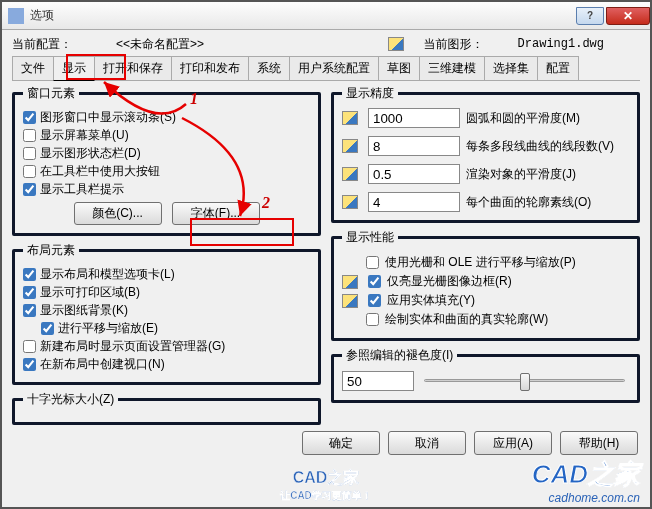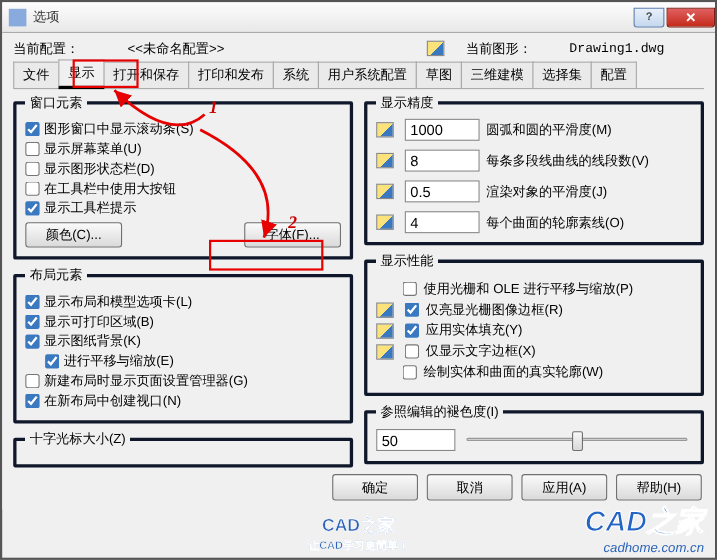--- a/index.html
+++ b/index.html
@@ -10,33 +10,33 @@
   .winbtns { display: flex; margin-right: -6px; }
   .winbtn { width: 30px; height: 18px; border: 1px solid #5a7eae; border-radius: 0 0 3px 3px; margin-left: 2px; display: flex; align-items: center; justify-content: center; font-weight: bold; font-size: 10px; color: #444; background: linear-gradient(to bottom,#e8f0fa,#c5d8ee); }
   .winbtn.help { width: 28px; }
   .winbtn.close { width: 44px; background: linear-gradient(to bottom,#e06060,#c52b1b); color: #fff; border-color: #7d1d13; font-size: 12px; }
   .content { padding: 3px 10px 8px 10px; background: #f0f0f0; }
   .row-top { display: flex; align-items: center; height: 22px; margin-bottom: 2px; gap: 16px; }
   .row-top .spacer { flex: 1; }
   .iconbox { width: 16px; height: 14px; background: linear-gradient(135deg,#fce27a 55%, #3a78c0 55%); border: 1px solid #888; margin-right: 4px; }
   .tabs { display: flex; border-bottom: 1px solid #aaa; height: 24px; align-items: flex-end; }
   .tab { padding: 3px 8px 3px 8px; border: 1px solid #aaa; border-bottom: none; background: #eaeaea; margin-right: -1px; cursor: pointer; }
-  .tab.active { background: #f0f0f0; border-bottom: 3px solid #000000; position: relative; top: 1px; }
+  .tab.active { background: #f0f0f0; border-bottom: 1px solid #000000; position: relative; top: 1px; }
   .panels { display: flex; gap: 10px; margin-top: 4px; }
   .leftcol, .rightcol { flex: 1; display: flex; flex-direction: column; gap: 6px; }
   fieldset { border: 3px solid #0f172a; padding: 6px 8px 8px 8px; border-radius: 2px; }
   legend { padding: 0 4px; }
   .check { display: flex; align-items: center; gap: 4px; margin: 1px 0; white-space: nowrap; }
   .check.indent { margin-left: 18px; }
   input[type=checkbox] { width: 13px; height: 13px; accent-color: #3a78c0; }
-  .btnrow { display: flex; gap: 10px; justify-content: space-between; margin-top: 4px; }
+  .btnrow { display: flex; gap: 10px; justify-content: center; margin-top: 4px; }
   button.opt { min-width: 88px; height: 23px; border: 1px solid #707070; background: linear-gradient(to bottom,#fafafa,#dadada); border-radius: 3px; cursor: pointer; font-size: 12px; }
   .preclist { display: flex; flex-direction: column; gap: 8px; }
   .precrow { display: flex; align-items: center; gap: 6px; }
-  .precrow input[type=text] { width: 68px; height: 20px; border: 1px solid #888; padding: 0 4px; background: #fff; }
+  .precrow input[type=text] { width: 92px; height: 20px; border: 1px solid #888; padding: 0 4px; background: #fff; }
   .precrow .lbl { flex: 1; }
   .perfchk { display: flex; align-items: center; gap: 6px; margin: 2px 0; }
   .sliderrow { display: flex; align-items: center; gap: 6px; }
   .sliderrow input[type=text] { width: 72px; height: 20px; border: 1px solid #888; padding: 0 4px; background: #fff; }
   .slider { flex: 1; height: 22px; position: relative; }
   .track { position: absolute; left: 4px; right: 4px; top: 9px; height: 3px; background: #cfcfcf; border: 1px solid #999; border-radius: 2px; }
   .thumb { position: absolute; top: 3px; width: 10px; height: 18px; background: linear-gradient(to bottom,#f8f8f8,#d8d8d8); border: 1px solid #707070; border-radius: 2px; }
   .dlgbtns { display: flex; justify-content: flex-end; gap: 8px; margin-top: 6px; padding-right: 2px; }
   .dlgbtns button { width: 78px; height: 24px; border: 1px solid #707070; background: linear-gradient(to bottom,#fafafa,#dadada); border-radius: 3px; cursor: pointer; font-size: 12px; }
   
@@ -192,25 +192,20 @@
               <span class="iconbox"></span>
               <input type="checkbox" checked="" style="">
               <span>仅亮显光栅图像边框(R)</span>
             </div>
             <div class="perfchk">
               <span class="iconbox"></span>
               <input type="checkbox" checked="" style="">
               <span>应用实体填充(Y)</span>
             </div>
             <div class="perfchk">
-              <span class="iconbox"></span>
-              <input type="checkbox" style="">
-              <span>仅显示文字边框(X)</span>
-            </div>
-            <div class="perfchk">
               <span style="width: 18px;"></span>
               <input type="checkbox" style="">
               <span>绘制实体和曲面的真实轮廓(W)</span>
             </div>
           </div>
       </fieldset>
 
       <fieldset>
         <legend>参照编辑的褪色度(I)</legend>
         <div class="sliderrow">

